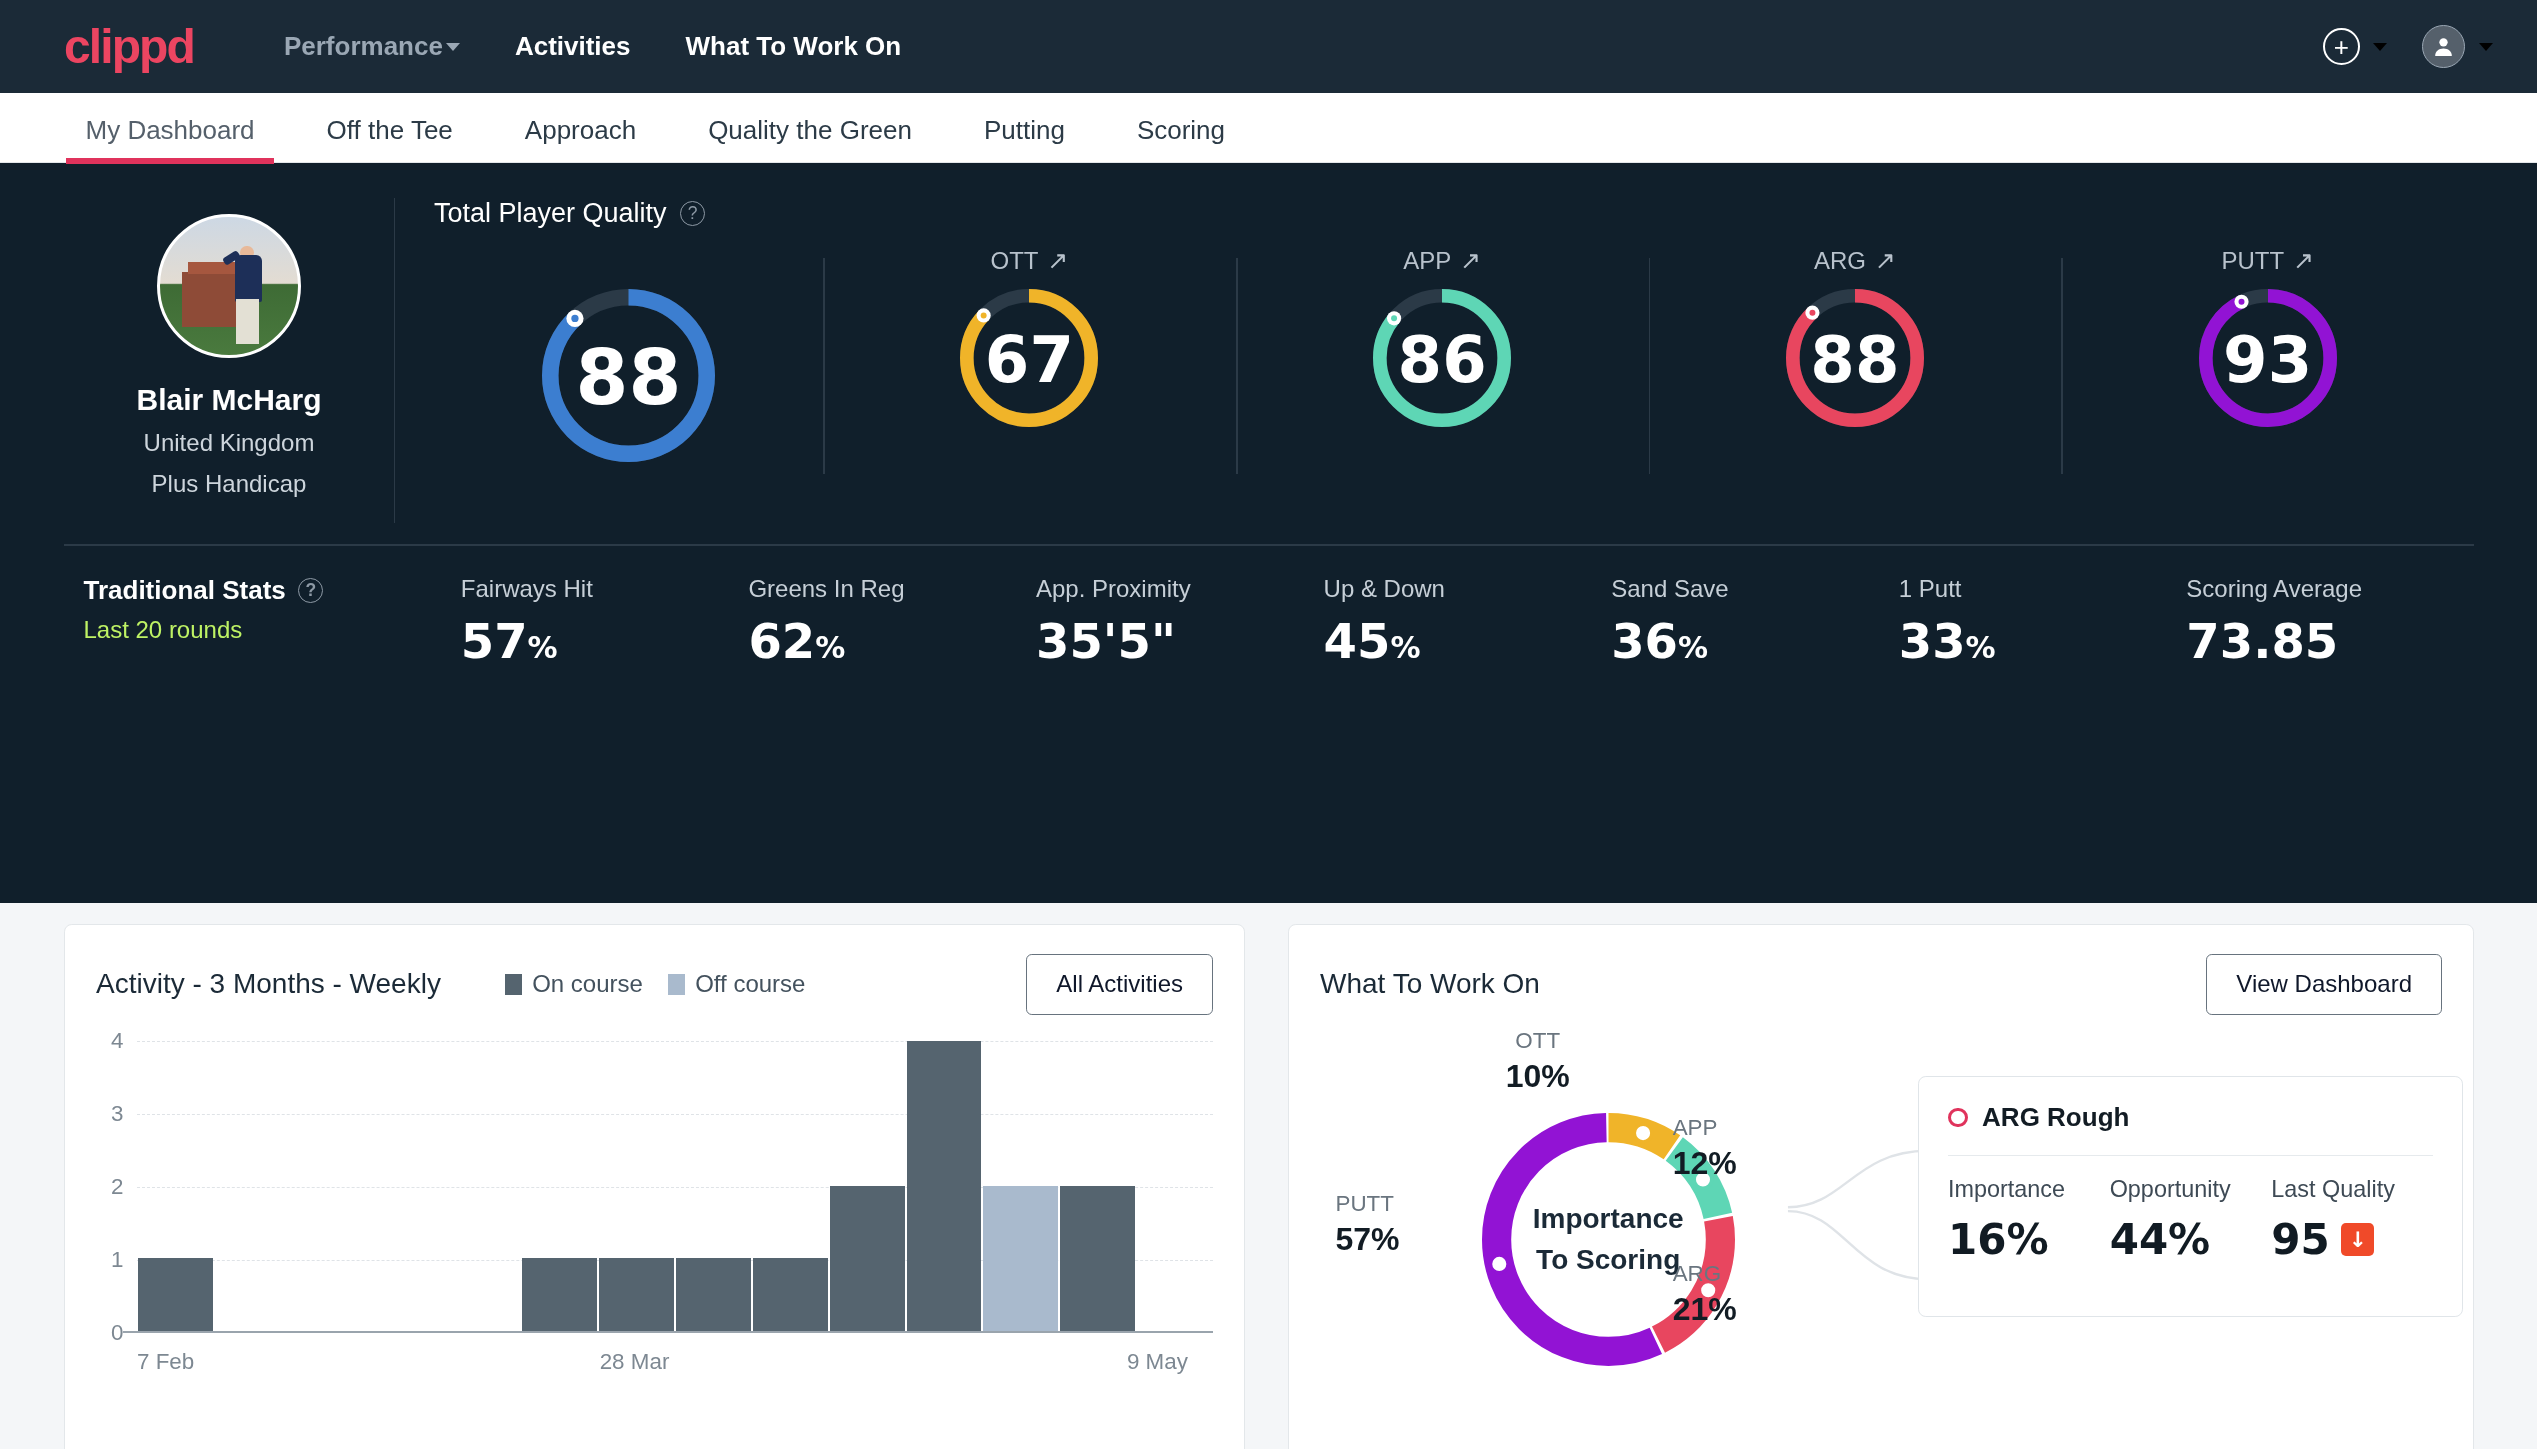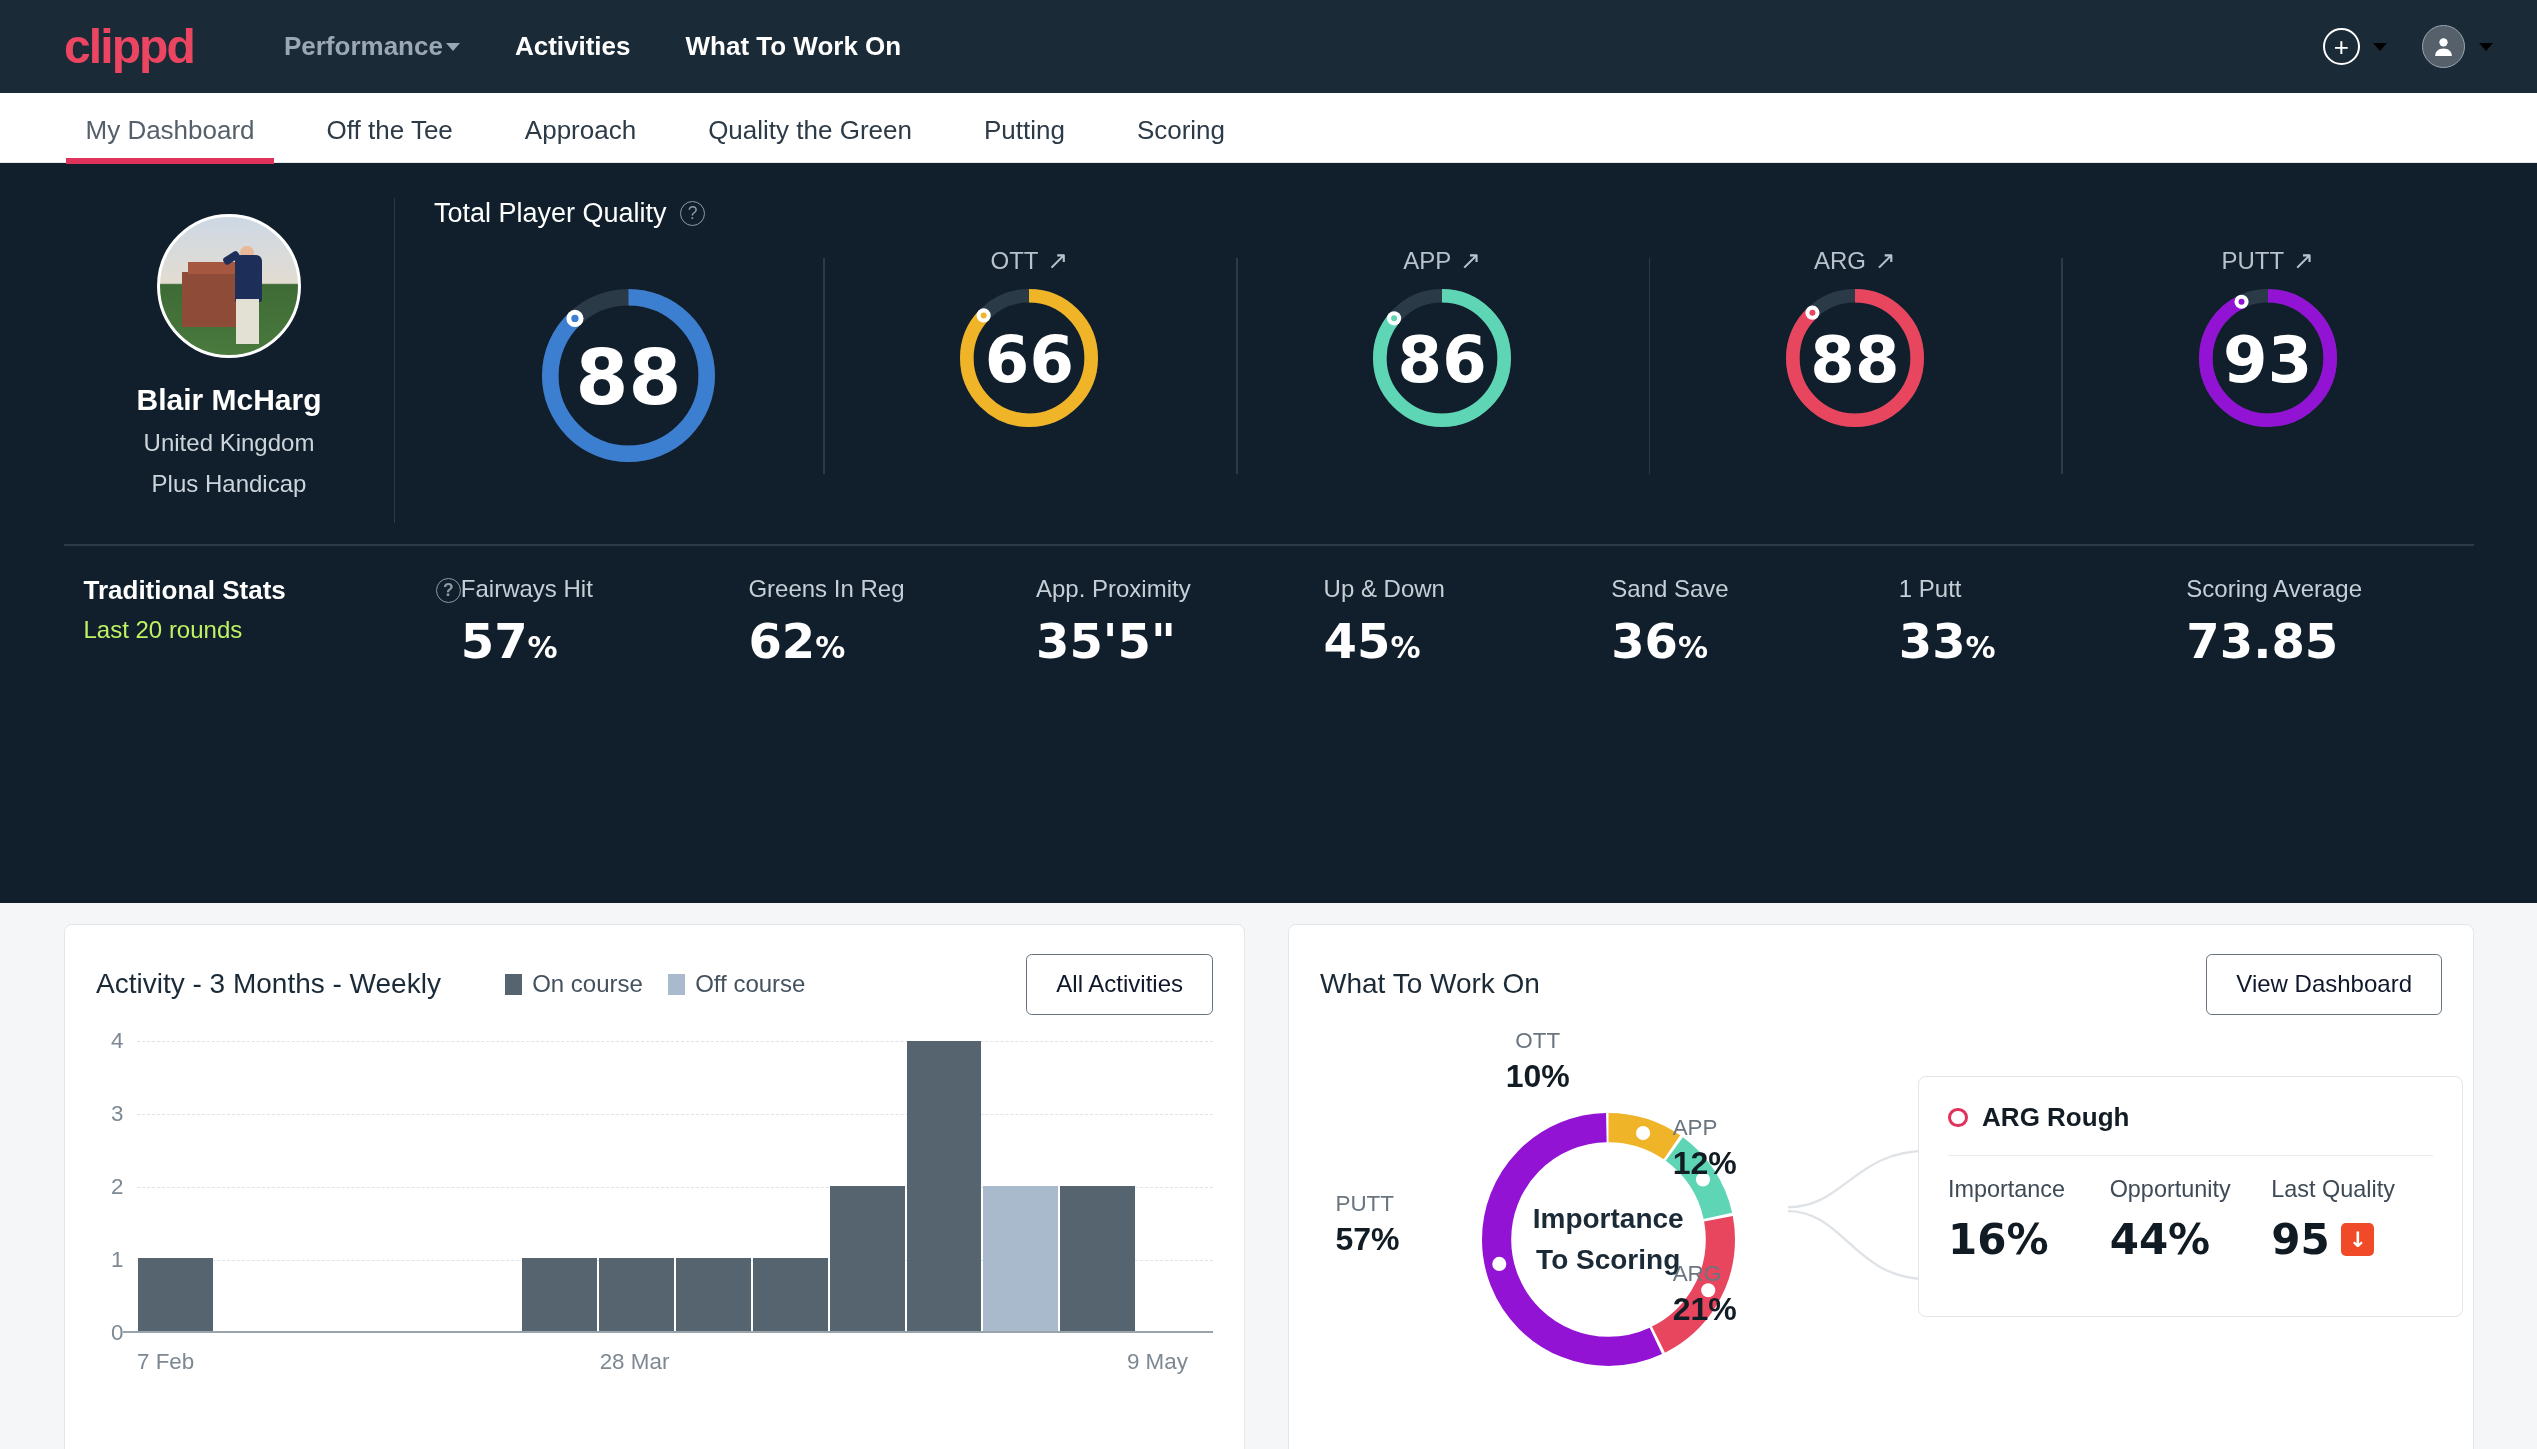--- a/index.html
+++ b/index.html
@@ -182,21 +182,21 @@
     height: 1.9px; background: #2b3a47;
     margin: 21.4px 0 0 0;
   }
   .stats {
     display: flex; align-items: flex-start;
     padding: 29px 0 0 7.8px;
   }
   .stat-title-block { width: 389px; flex: 0 0 389px; padding-left: 11.7px; }
   .stat-title {
     font-size: 26px; font-weight: bold; color: #ffffff;
-    display: flex; align-items: center; gap: 12.7px; justify-content: space-between;
+    display: flex; align-items: center; gap: 12.7px;
   }
   .stat-sub { font-size: 24px; color: #bef264; margin-top: 9.7px; }
   .stat-cell { flex: 1; }
   .stat-lbl { font-size: 24px; color: #c6cfd7; }
   .stat-num {
     font-size: 48px; font-weight: bold; color: #ffffff;
     margin-top: 9.7px; font-family: "DejaVu Sans", sans-serif;
   }
   .stat-num .u { font-size: 30px; }
 
@@ -389,21 +389,21 @@
           <div class="gauge-cell">
             <div class="gauge-label">
               <span>OTT</span>
               <span style="font-size:25px">↗</span>
             </div>
             <div class="gauge-wrap"><svg width="138" height="138" viewBox="0 0 142 142">
                 <circle cx="71" cy="71" r="64" fill="none" stroke="#2b3a47" stroke-width="14"></circle>
                 <circle cx="71" cy="71" r="64" fill="none" stroke="#f0b429" stroke-width="14" stroke-dasharray="349.8477579037594 52.276101755734146" stroke-linecap="butt" transform="rotate(-90 71 71)"></circle>
                 <circle cx="24.346007845029646" cy="27.188985220563943" r="7.28" fill="#ffffff"></circle>
                 <circle cx="24.346007845029646" cy="27.188985220563943" r="3.08" fill="#f0b429"></circle>
-              </svg><div class="gauge-val">66</div></div>
+              </svg><div class="gauge-val">67</div></div>
           </div>
           <div class="gauge-cell">
             <div class="gauge-label">
               <span>APP</span>
               <span style="font-size:25px">↗</span>
             </div>
             <div class="gauge-wrap"><svg width="138" height="138" viewBox="0 0 142 142">
                 <circle cx="71" cy="71" r="64" fill="none" stroke="#2b3a47" stroke-width="14"></circle>
                 <circle cx="71" cy="71" r="64" fill="none" stroke="#5ed6b5" stroke-width="14" stroke-dasharray="345.8265193071644 56.297340352329115" stroke-linecap="butt" transform="rotate(-90 71 71)"></circle>
                 <circle cx="21.687152462349502" cy="30.204864656083842" r="7.28" fill="#ffffff"></circle>

